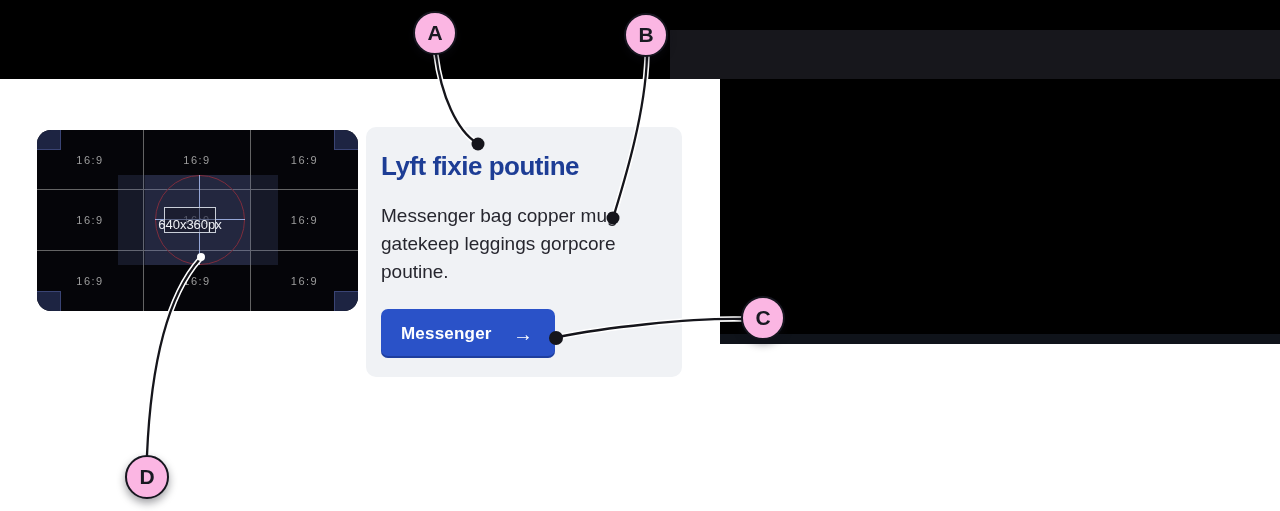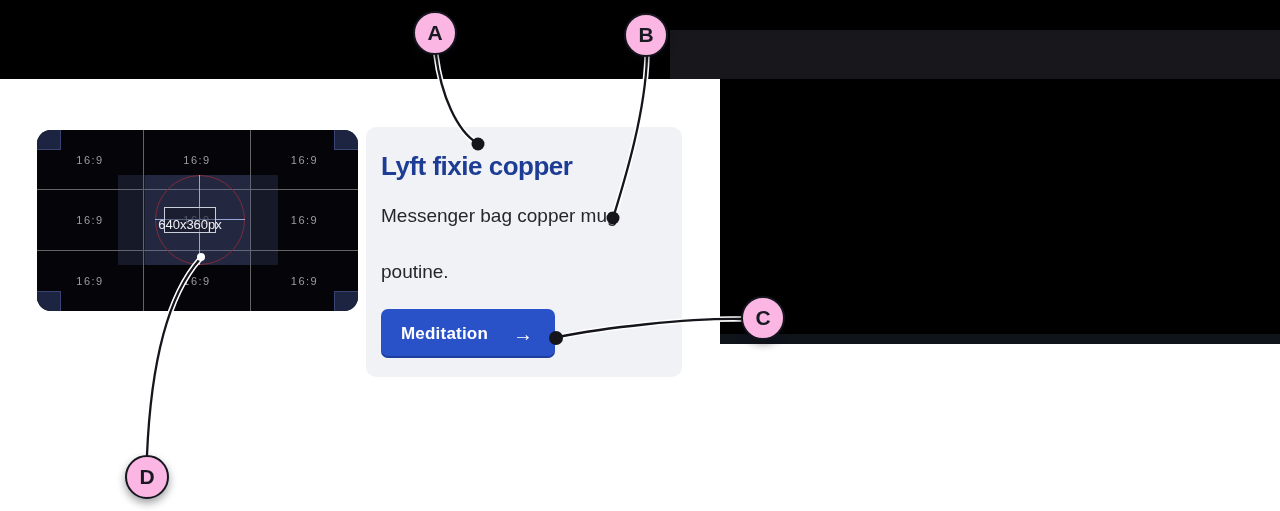--- a/index.html
+++ b/index.html
@@ -118,28 +118,28 @@
     <div class="vp-band-inner"></div>
     <div class="vp-circle"></div>
     <div class="vp-cross-h"></div>
     <div class="vp-cross-v"></div>
     <div class="vp-size-box">
       <span>640x360px</span>
     </div>
   </div>
 
   <div class="card">
-    <h2 class="card-title">Lyft fixie copper</h2>
+    <h2 class="card-title">Lyft fixie poutine</h2>
     <p class="card-desc">
       <span>Messenger bag copper mug</span><br>
-      <br>
+      <span>gatekeep leggings gorpcore</span><br>
       <span>poutine.</span>
     </p>
     <button class="btn">
-      <span class="lbl">Meditation</span>
+      <span class="lbl">Messenger</span>
       <span class="arrow">→</span>
     </button>
   </div>
 
   <svg class="connectors" viewBox="0 0 1280 511" xmlns="http://www.w3.org/2000/svg">
     <path class="case" d="M 436 55 C 441 95 457 131 477 143"></path>
     <path class="wire" d="M 436 55 C 441 95 457 131 477 143"></path>
     <path class="case" d="M 647 57 C 645 115 624 182 614 215"></path>
     <path class="wire" d="M 647 57 C 645 115 624 182 614 215"></path>
     <path class="case" d="M 558 337 C 602 328 688 318 742 319"></path>

